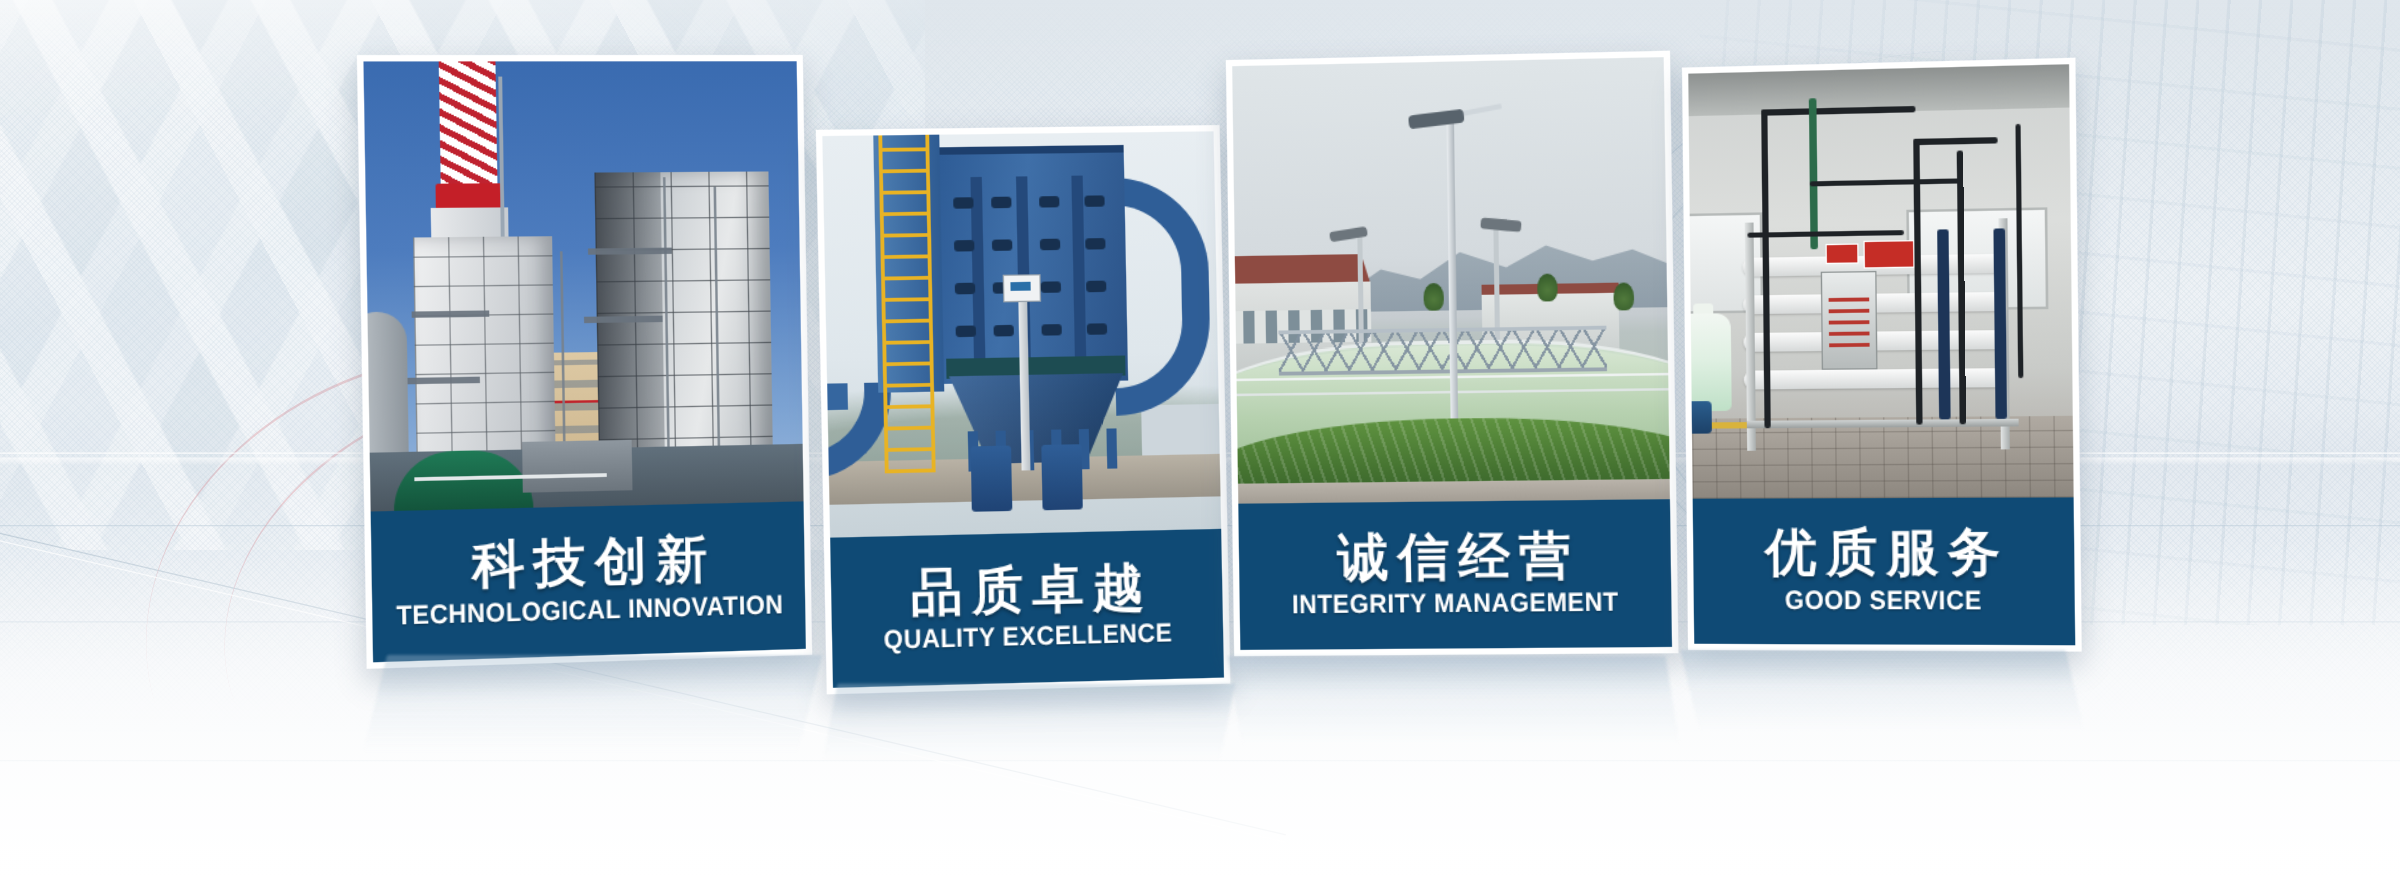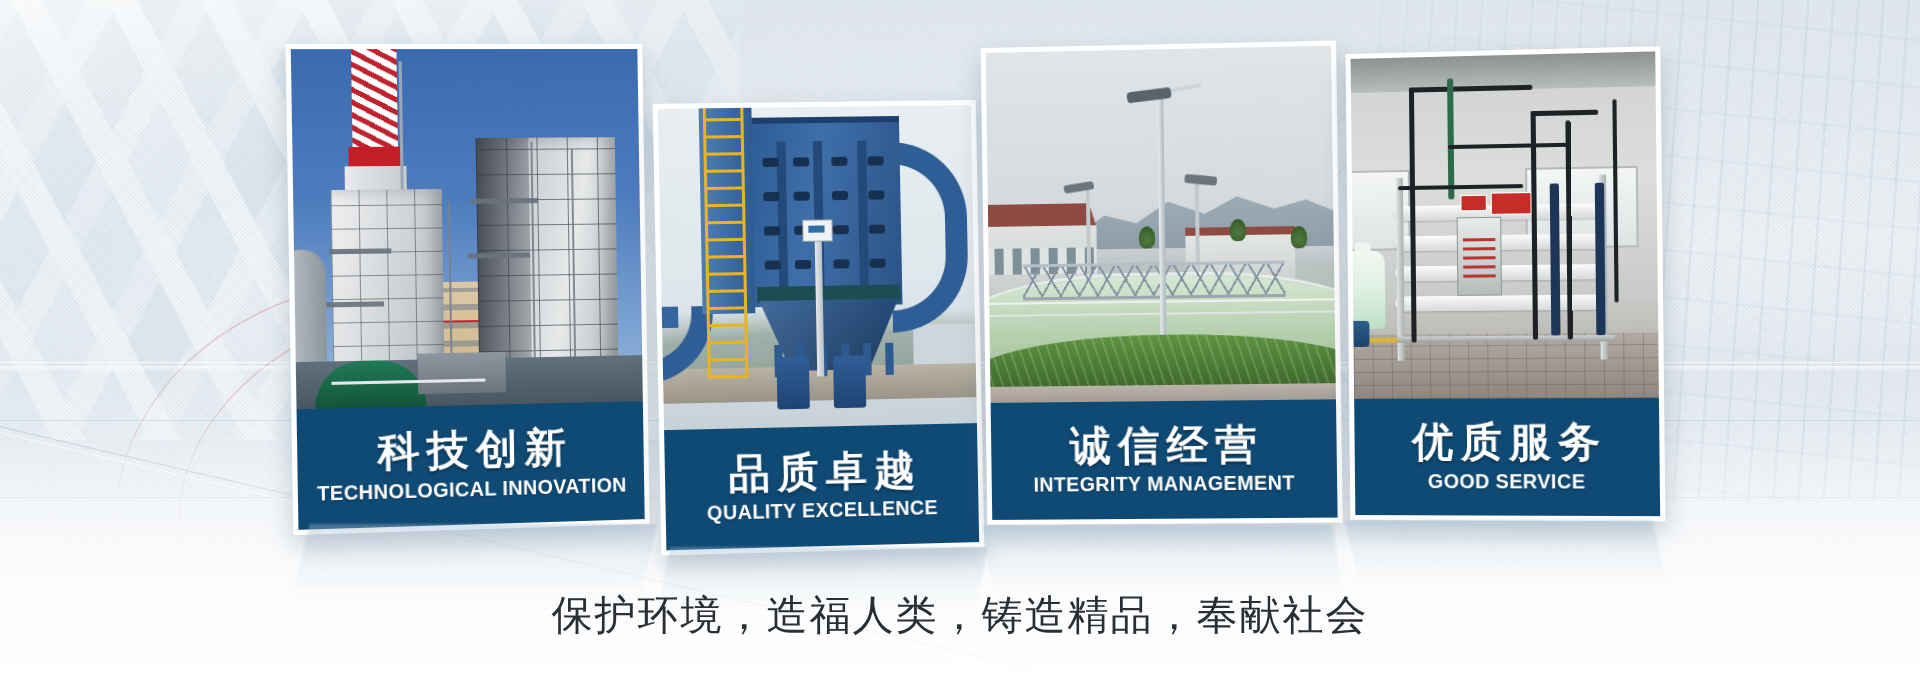--- a/index.html
+++ b/index.html
@@ -652,15 +652,14 @@
         </div>
       </div>
     </div>
 
     <div class="reflection" id="refl-1"></div>
     <div class="reflection" id="refl-2"></div>
     <div class="reflection" id="refl-3"></div>
     <div class="reflection" id="refl-4"></div>
   </div>
 
-  <div id="tagline">保护环境，造福人类，铸造精品，奉献社会</div>
 
 </div>
 
 </body></html>

